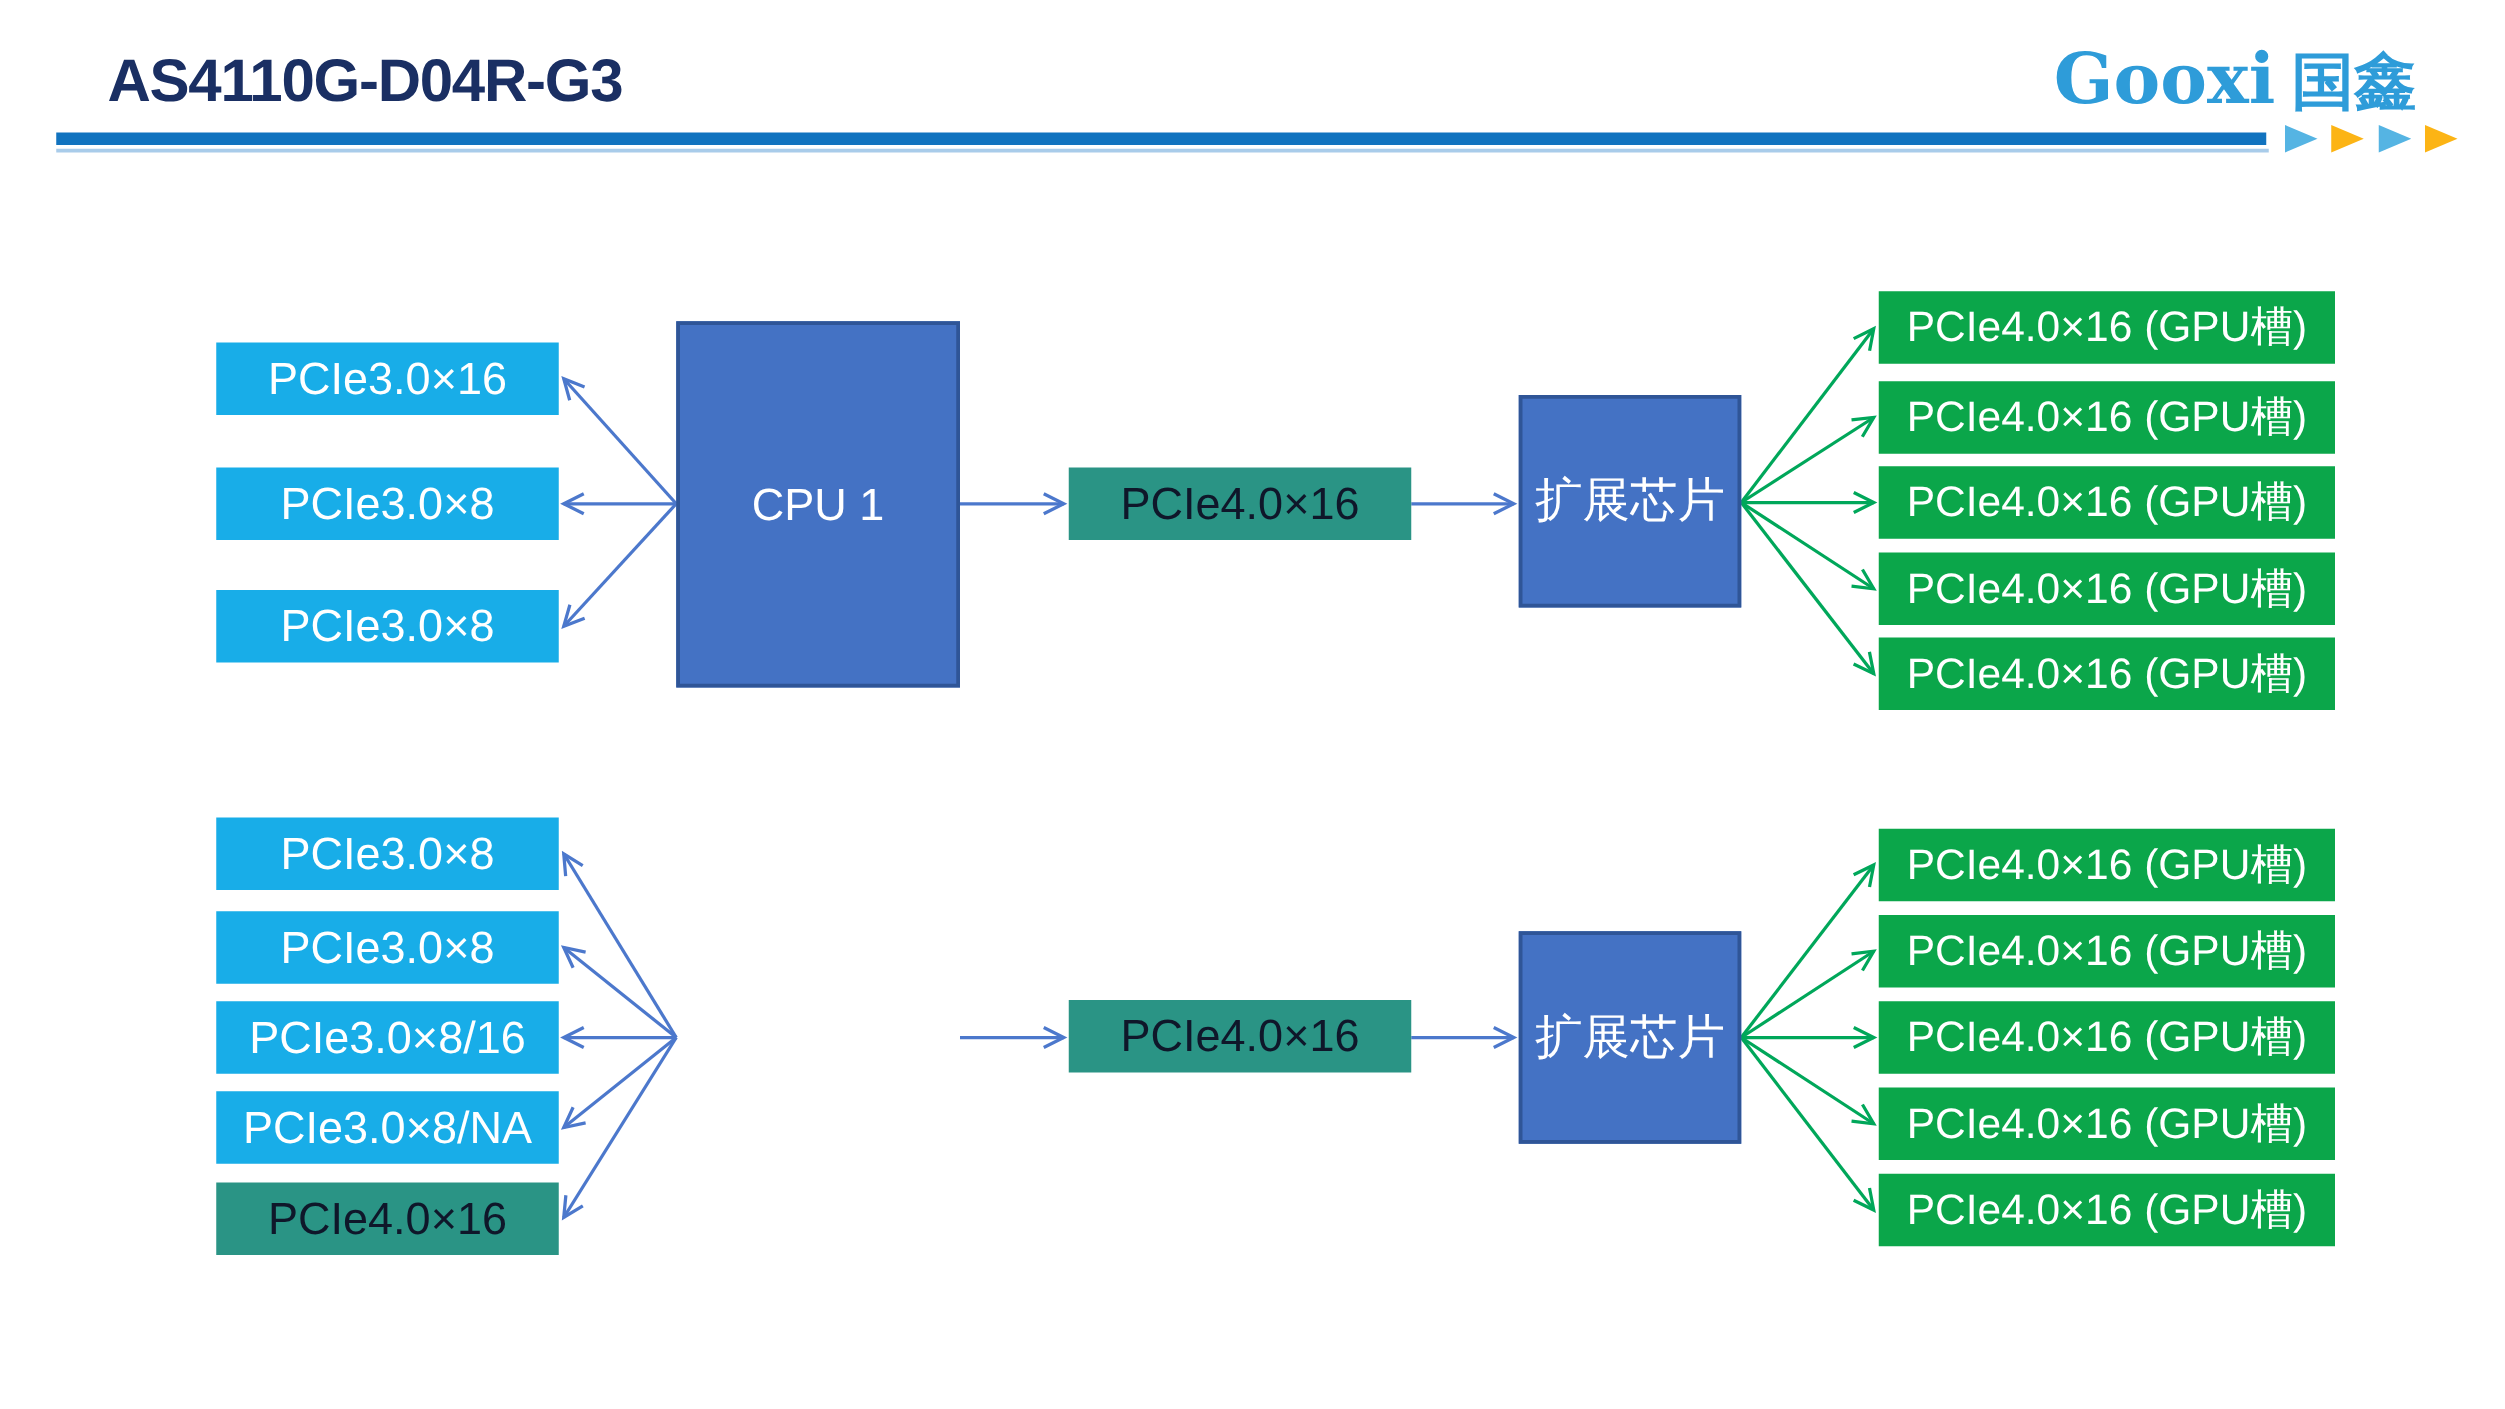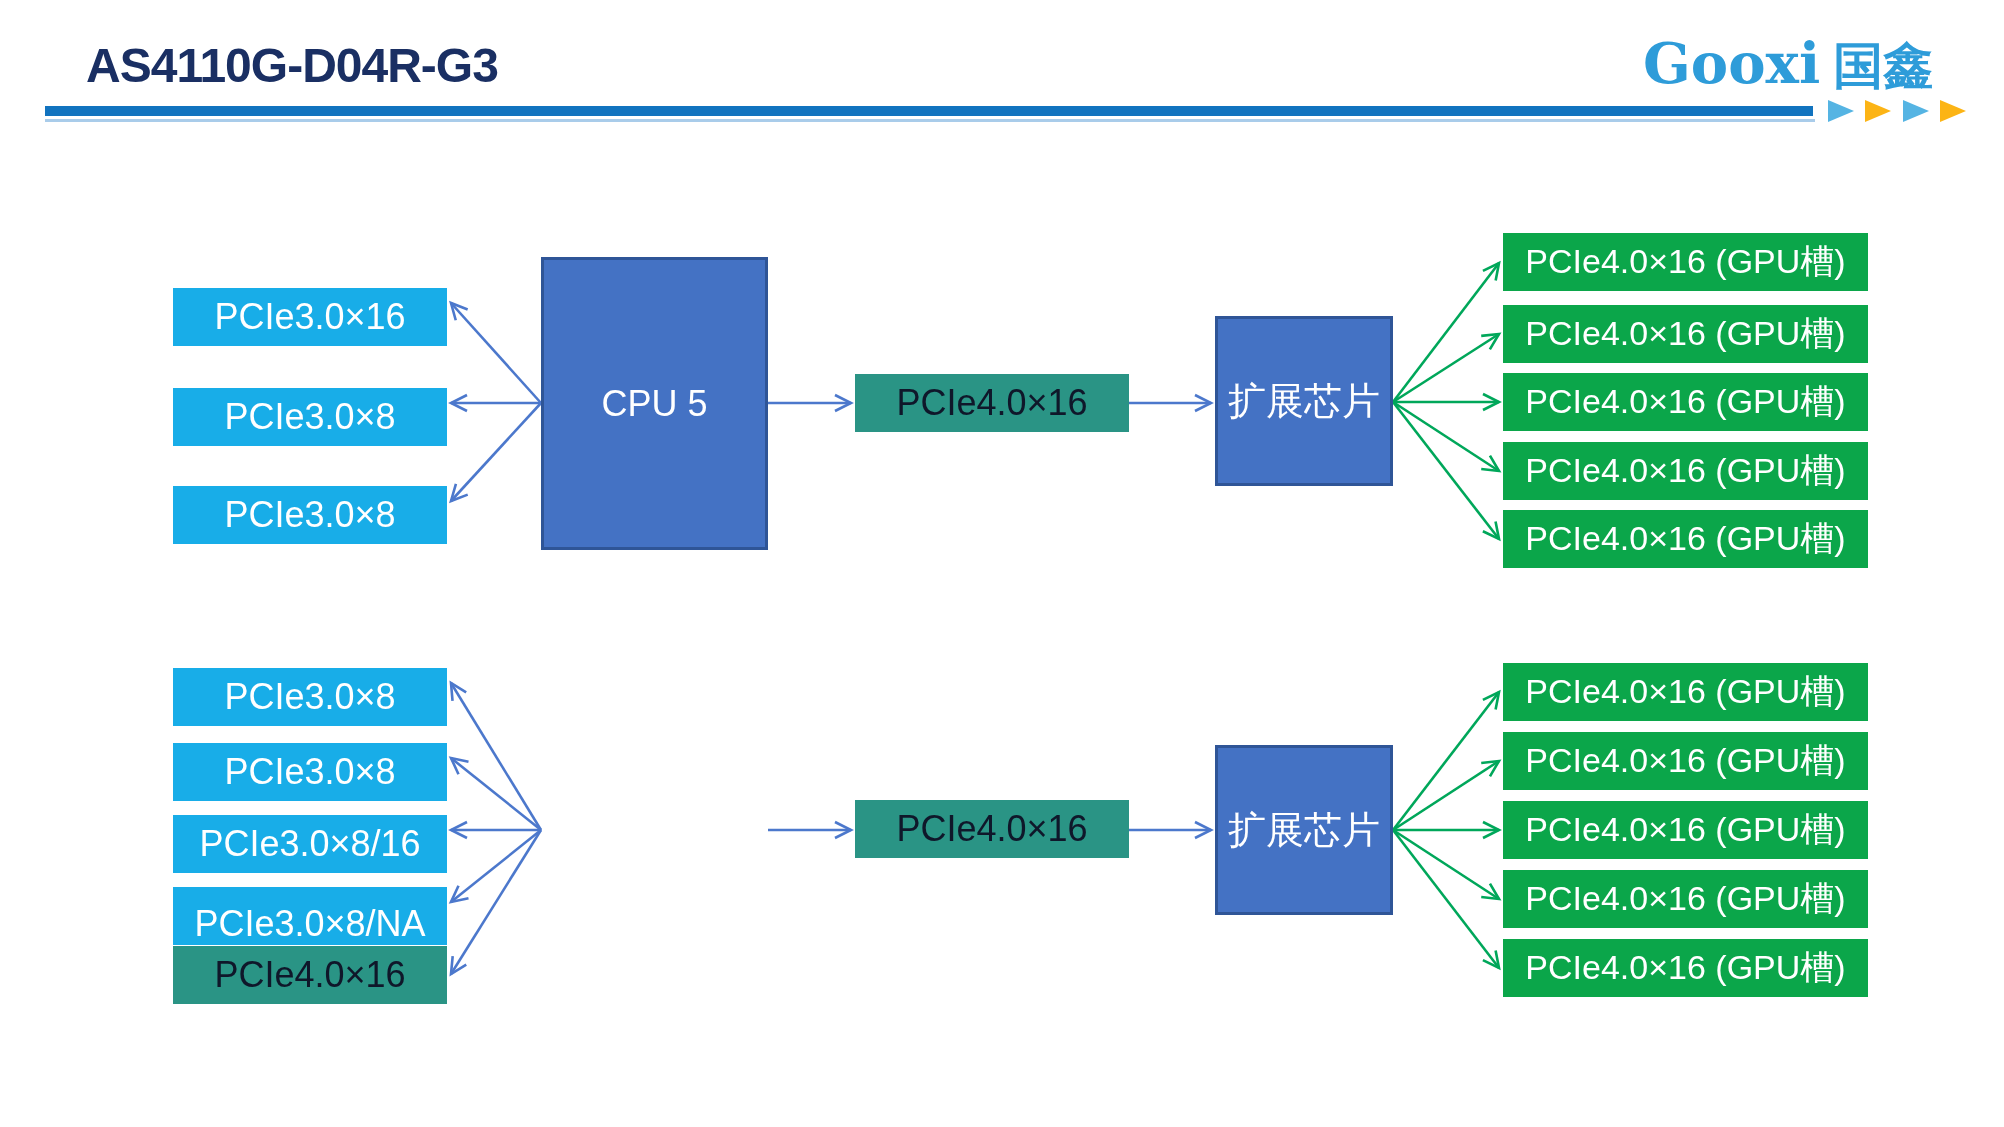--- a/index.html
+++ b/index.html
@@ -27,21 +27,21 @@
   .tri{position:absolute;top:100px;width:0;height:0;border-top:11px solid transparent;border-bottom:11px solid transparent;}
   .tri.blue{border-left:26px solid var(--triangle_blue,#55B4E3);}
   .tri.amber{border-left:26px solid var(--triangle_amber,#FCB415);}
   .tri.t1{left:1828px;} .tri.t2{left:1865px;} .tri.t3{left:1903px;} .tri.t4{left:1940px;}
   
   .box{
     position:absolute;display:flex;align-items:center;justify-content:center;
     color:#fff;text-align:center;box-sizing:border-box;white-space:nowrap;
   }
   .slot{width:274px;height:58px;font-size:36px;}
-  .cyan{background:var(--cyan,#18ADE8);margin-top:14px;}
+  .cyan{background:var(--cyan,#18ADE8);}
   .teal{background:var(--teal,#2A9485);color:#0f172a;}
   .cpu{
     left:541px;width:227px;height:293px;font-size:36px;
     background:var(--cpu_blue,#4472C4);border:3px solid var(--cpu_border,#2F5597);
   }
   .chip{
     left:1215px;width:178px;height:170px;font-size:38px;line-height:1.22;
     background:var(--cpu_blue,#4472C4);border:3px solid var(--cpu_border,#2F5597);
     flex-direction:row;
   }
@@ -105,21 +105,21 @@
   <div class="box slot cyan" style="left:173px;top:274px;">
       <span>PCIe3.0×16</span>
     </div>
   <div class="box slot cyan" style="left:173px;top:374px;">
       <span>PCIe3.0×8</span>
     </div>
   <div class="box slot cyan" style="left:173px;top:472px;">
       <span>PCIe3.0×8</span>
     </div>
   <div class="box cpu" style="top:257px;">
-      <span>CPU 5</span>
+      <span>CPU 1</span>
     </div>
   <div class="box slot teal" style="left:855px;top:374px;">
       <span>PCIe4.0×16</span>
     </div>
   <div class="box chip" style="top:316px;">
     <span>扩展</span>
     <span>芯片</span>
   </div>
   <div class="box gpu" style="top:233px;">
       <span>PCIe4.0×16 (GPU槽)</span>
@@ -139,21 +139,21 @@
 
   <div class="box slot cyan" style="left:173px;top:654px;">
       <span>PCIe3.0×8</span>
     </div>
   <div class="box slot cyan" style="left:173px;top:729px;">
       <span>PCIe3.0×8</span>
     </div>
   <div class="box slot cyan" style="left:173px;top:801px;">
       <span>PCIe3.0×8/16</span>
     </div>
-  <div class="box slot cyan" style="left:173px;top:873px;align-items:flex-end;">
+  <div class="box slot cyan" style="left:173px;top:873px;">
       <span>PCIe3.0×8/NA</span>
     </div>
   <div class="box slot teal" style="left:173px;top:946px;">
       <span>PCIe4.0×16</span>
     </div>
   <div class="box slot teal" style="left:855px;top:800px;">
       <span>PCIe4.0×16</span>
     </div>
   <div class="box chip" style="top:745px;">
     <span>扩展</span>

